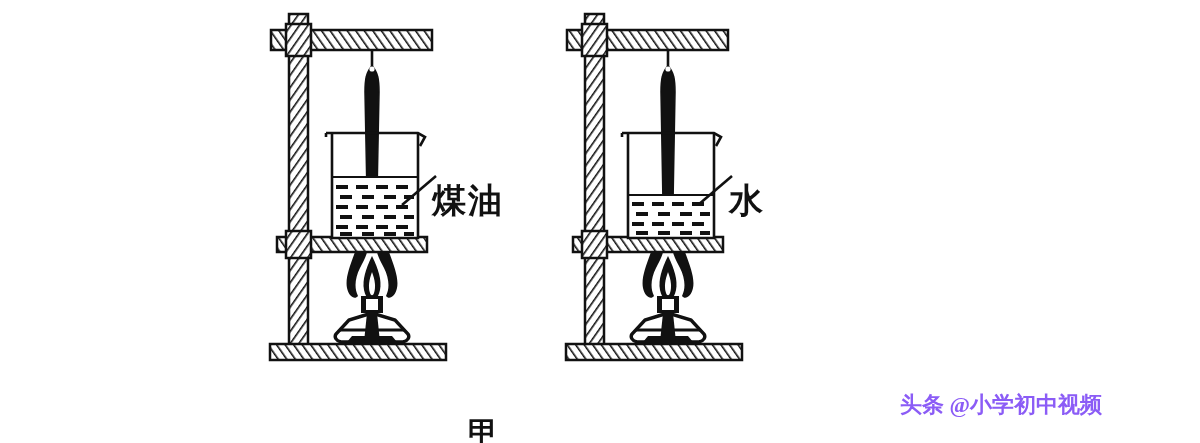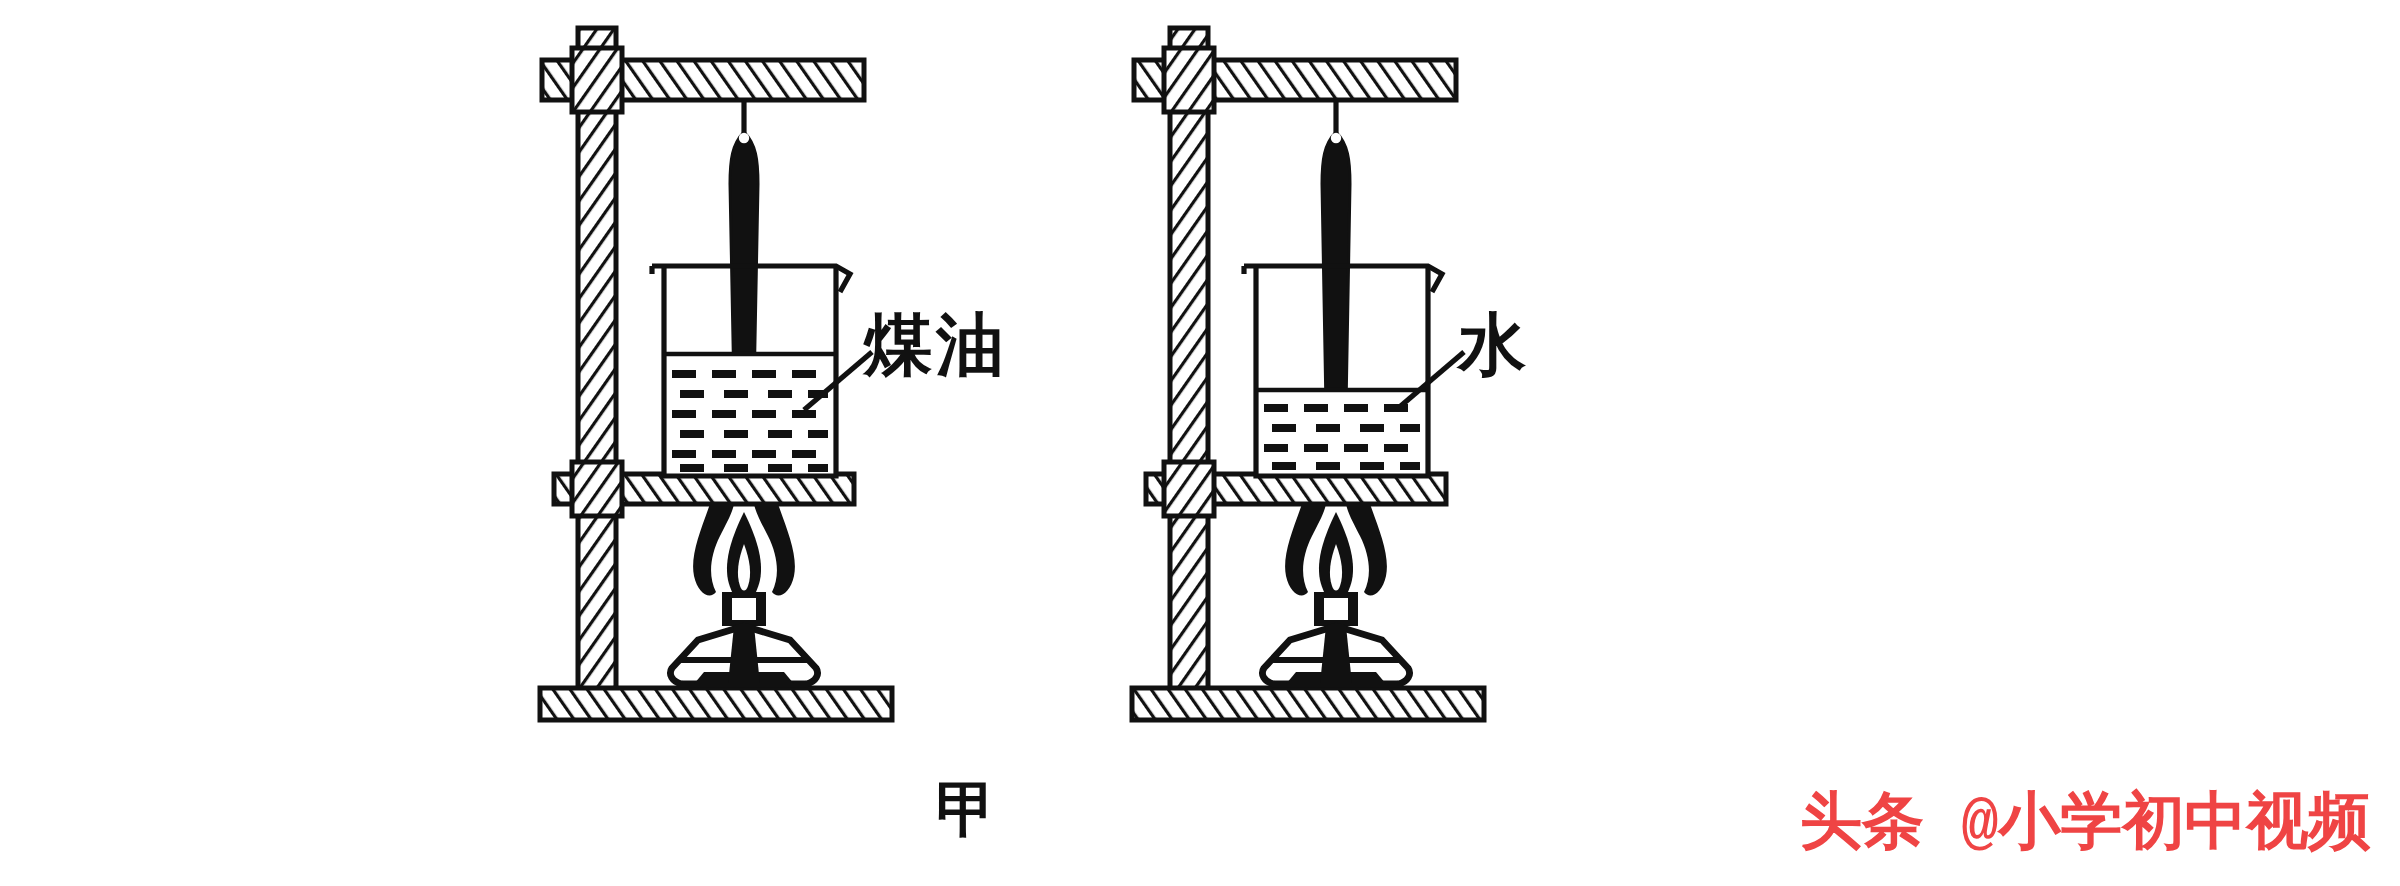--- a/index.html
+++ b/index.html
@@ -21,20 +21,21 @@
     width: 1200px;
     height: 443px;
   }
   .label-text {
     position: absolute;
     color: #111111;
     font-family: "DejaVu Sans", "Liberation Sans", sans-serif;
     font-weight: 700;
     white-space: nowrap;
     user-select: none;
+    margin-top: 28px;
   }
   #label-kerosene {
     left: 432px;
     top: 150px;
     font-size: 34px;
     letter-spacing: 2px;
   }
   #label-water {
     left: 729px;
     top: 150px;
@@ -42,26 +43,26 @@
   }
   #label-figure-a {
     left: 468px;
     top: 385px;
     font-size: 30px;
   }
   #watermark {
     position: absolute;
     left: 900px;
     top: 390px;
-    font-size: 31px;
+    font-size: 22px;
     font-weight: 700;
-    color: #ef4444;
+    color: #8b5cf6;
     white-space: nowrap;
     user-select: none;
-    font-family: Liberation Mono, monospace;
+    font-family: Liberation Serif, serif;
   }
 </style>
 </head>
 <body>
 
 <svg id="figure-canvas" viewBox="0 0 1200 443" xmlns="http://www.w3.org/2000/svg">
   <defs>
 
     <pattern id="hatch" width="7" height="7" patternUnits="userSpaceOnUse" patternTransform="rotate(35)">
       <rect width="7" height="7" fill="#ffffff"></rect>

